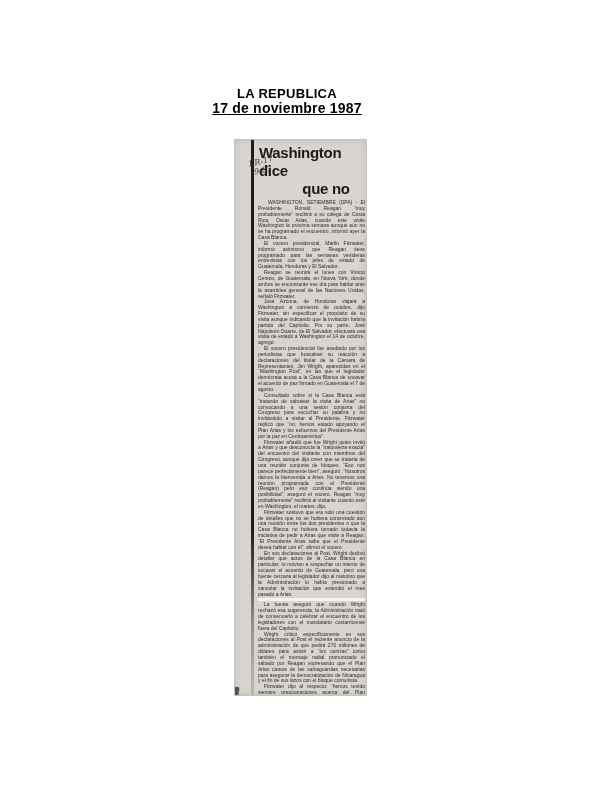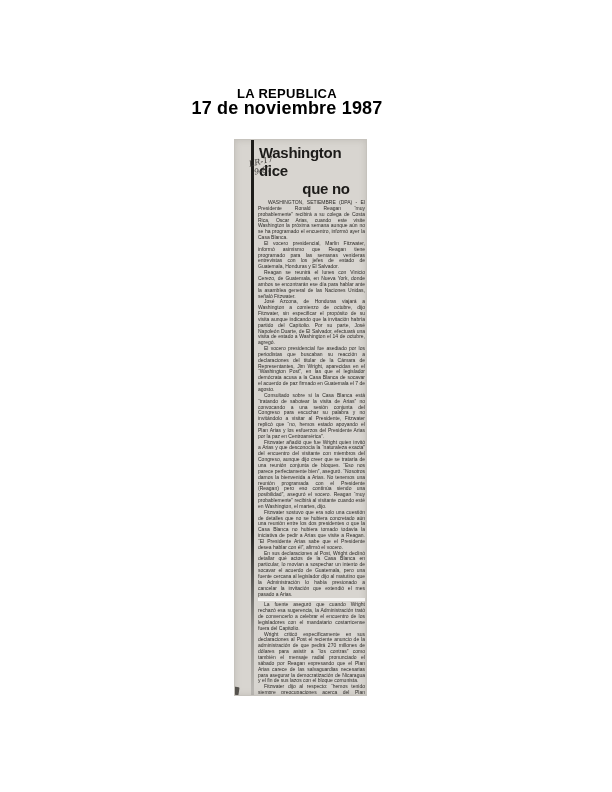--- a/index.html
+++ b/index.html
@@ -30,24 +30,25 @@
     text-align:center;
     color:#000;
   }
   .masthead .pub{
     font-size:13px;
     font-weight:bold;
     letter-spacing:0.3px;
     line-height:15px;
   }
   .masthead .date{
-    font-size:18px;
+    font-size:14px;
     font-weight:bold;
     letter-spacing:0.2px;
     line-height:15px;
+    text-decoration:underline;
   }
   .clipping{
     position:absolute;
     left:234px;top:139px;
     width:133px;height:557px;
     background:var(--newsprint);
     border:1px solid var(--edge);
     box-shadow:inset 0 0 6px rgba(120,115,108,0.25);
     overflow:hidden;
   }

